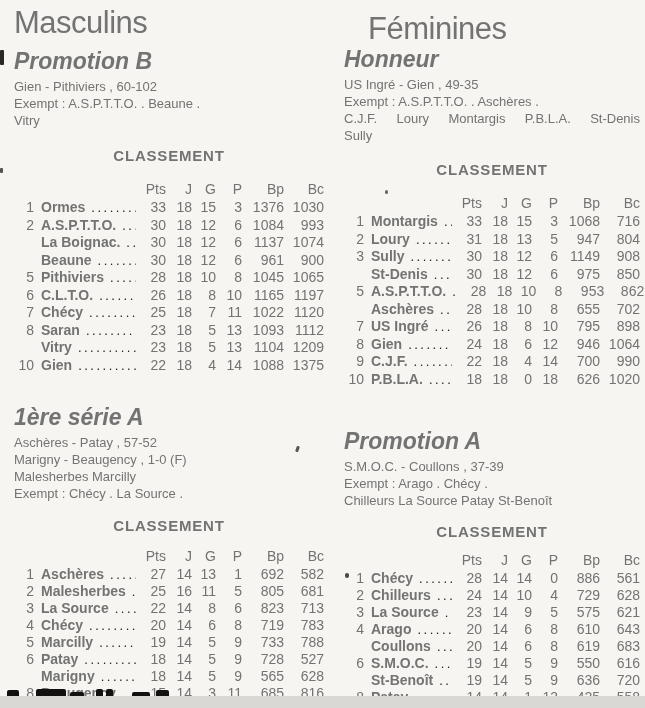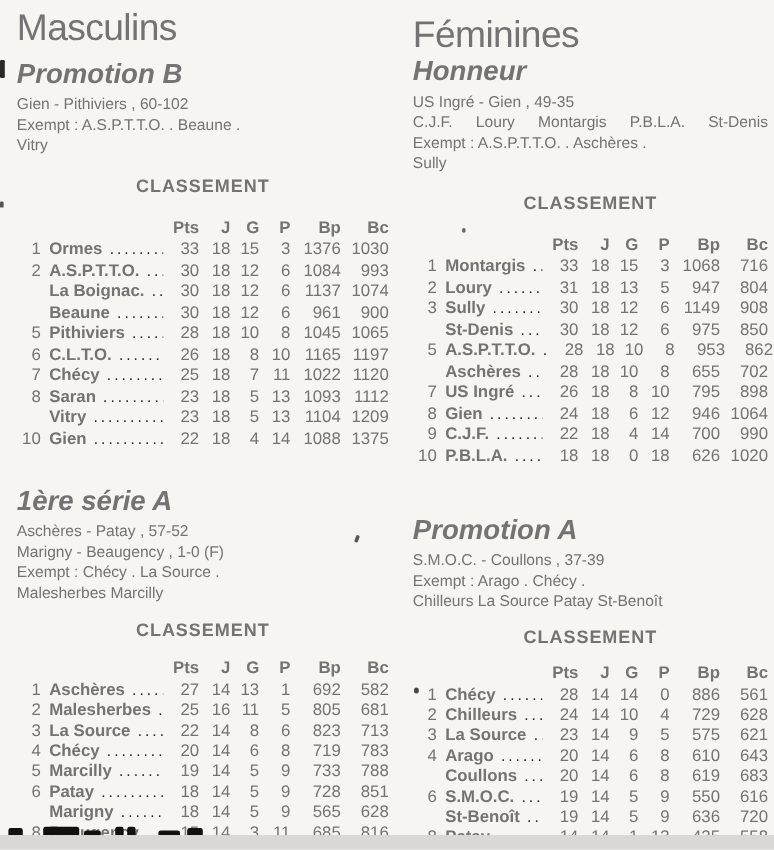--- a/index.html
+++ b/index.html
@@ -11,39 +11,39 @@
   }
   .col{position:absolute;}
   .col-left{left:14px; top:6px; width:310px;}
   .col-right{left:344px; top:12px; width:296px;}
 
   h1.coltitle{
     font-size:31px; line-height:34px; font-weight:400;
     letter-spacing:-0.5px; margin:0;
   }
   .col-left h1.coltitle{margin-bottom:8px;}
-  .col-right h1.coltitle{margin-bottom:0;}
+  .col-right h1.coltitle{margin-bottom:0;margin-left:24px;}
 
   h2.sectitle{
     font-size:23px; line-height:27px;
     font-style:italic; font-weight:bold;
     letter-spacing:0; margin:0 0 3px 0;
   }
   .intro{margin:0; font-size:13px; line-height:17px; white-space:nowrap;}
   .intro.wrapjust{white-space:normal; text-align:justify; text-align-last:justify;}
 
   .classement{
     display:block; margin:19px 0 0 0; text-align:center;
     font-size:15px; line-height:16px; font-weight:bold; letter-spacing:0.8px;
   }
   .col-left .sec2 .classement{margin-top:16px;}
   .col-right .classement{margin-top:18px;}
   .col-right .sec2 .classement{margin-top:15px;}
 
-  .thead{display:flex; margin-top:17px; font-size:14px; line-height:17px; font-weight:bold;justify-content:center;}
+  .thead{display:flex; margin-top:17px; font-size:14px; line-height:17px; font-weight:normal;justify-content:center;}
   .col-left .sec2 .thead{margin-top:14px;}
   .col-right .sec2 .thead{margin-top:12px;}
   .thead .sp{flex:1;}
 
   .rows{margin-top:1px;}
   .trow{display:flex; height:17.5px; line-height:17.5px; font-size:14px;}
   .rows.compact .trow{height:17px; line-height:17px;}
 
   .rk{width:20px; text-align:right; flex:none;}
   .nm{padding-left:7px; white-space:nowrap; flex:none;font-weight:bold;}
@@ -209,22 +209,22 @@
             <span class="n c-bp">1088</span>
             <span class="n c-bc">1375</span>
           </div>
         </div>
     </section>
 
     <section class="sec2">
       <h2 class="sectitle">1ère série A</h2>
       <p class="intro">Aschères - Patay , 57-52</p>
       <p class="intro">Marigny - Beaugency , 1-0 (F)</p>
+      <p class="intro">Malesherbes Marcilly</p>
       <p class="intro">Exempt : Chécy . La Source .</p>
-      <p class="intro">Malesherbes Marcilly</p>
 
       <span class="classement">CLASSEMENT</span>
       <div class="thead">
         <span class="sp"></span>
         <span class="n c-pts">Pts</span>
         <span class="n c-j">J</span>
         <span class="n c-g">G</span>
         <span class="n c-p">P</span>
         <span class="n c-bp">Bp</span>
         <span class="n c-bc">Bc</span>
@@ -287,21 +287,21 @@
           </div>
           <div class="trow">
             <span class="rk">6</span>
             <span class="nm">Patay</span>
             <span class="ld"></span>
             <span class="n c-pts">18</span>
             <span class="n c-j">14</span>
             <span class="n c-g">5</span>
             <span class="n c-p">9</span>
             <span class="n c-bp">728</span>
-            <span class="n c-bc">851</span>
+            <span class="n c-bc">527</span>
           </div>
           <div class="trow">
             <span class="rk"></span>
             <span class="nm">Marigny</span>
             <span class="ld"></span>
             <span class="n c-pts">18</span>
             <span class="n c-j">14</span>
             <span class="n c-g">5</span>
             <span class="n c-p">9</span>
             <span class="n c-bp">565</span>
@@ -321,22 +321,22 @@
         </div>
     </section>
   </div>
 
   <div class="col col-right">
     <h1 class="coltitle">Féminines</h1>
 
     <section class="sec1">
       <h2 class="sectitle">Honneur</h2>
       <p class="intro">US Ingré - Gien , 49-35</p>
+      <p class="intro">Exempt : A.S.P.T.T.O. . Aschères .</p>
       <p class="intro wrapjust">C.J.F. Loury Montargis P.B.L.A. St-Denis</p>
-      <p class="intro">Exempt : A.S.P.T.T.O. . Aschères .</p>
       <p class="intro">Sully</p>
 
       <span class="classement">CLASSEMENT</span>
       <div class="thead">
         <span class="sp"></span>
         <span class="n c-pts">Pts</span>
         <span class="n c-j">J</span>
         <span class="n c-g">G</span>
         <span class="n c-p">P</span>
         <span class="n c-bp">Bp</span>

